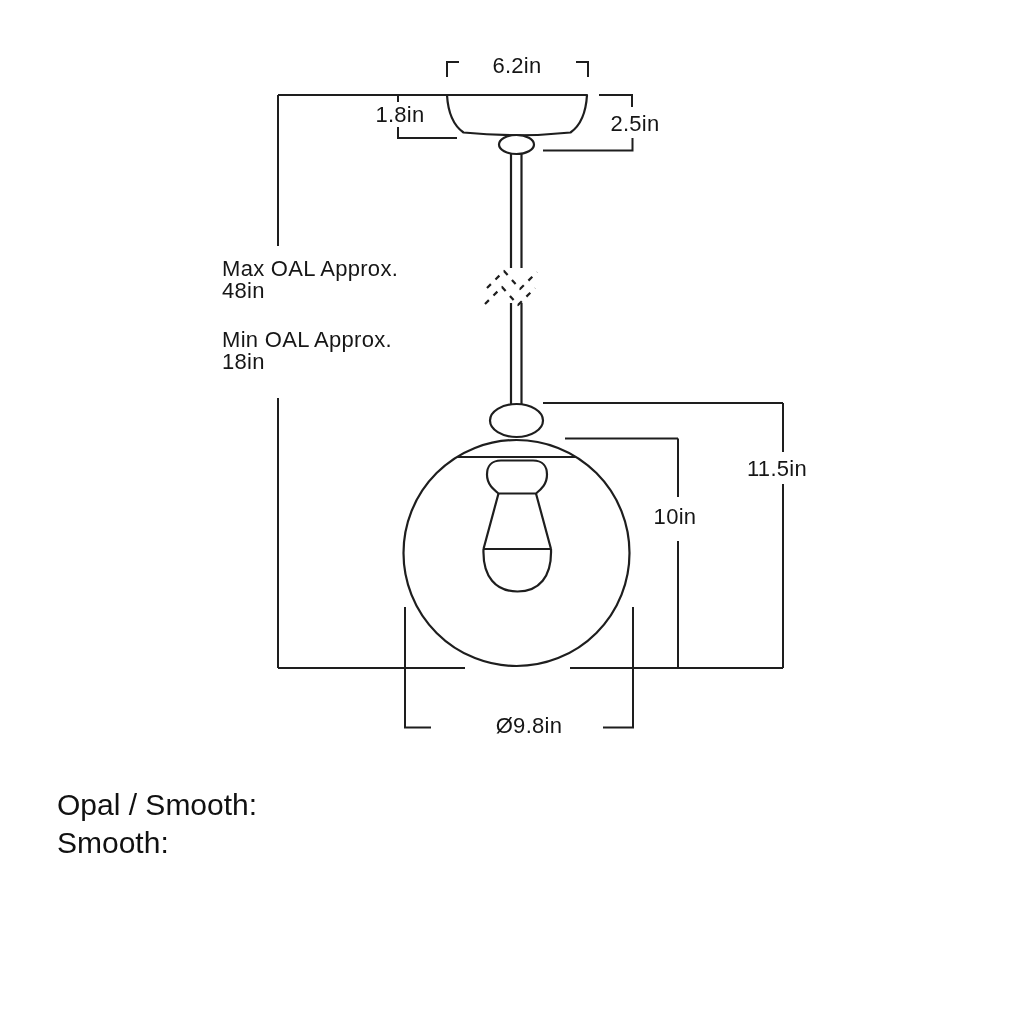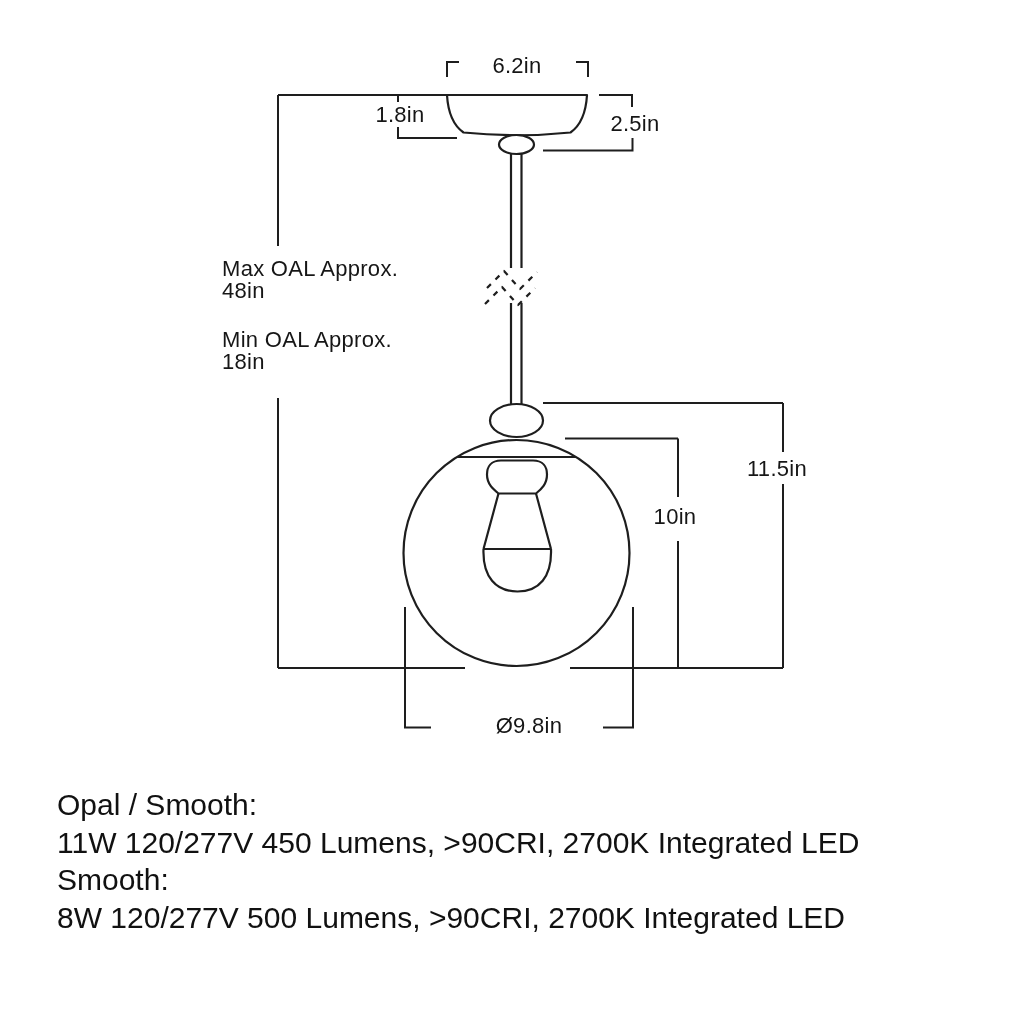--- a/index.html
+++ b/index.html
@@ -108,18 +108,16 @@
       <text class="dim-label" x="777" y="476" text-anchor="middle">11.5in</text>
 
       <text class="dim-label" x="675" y="524" text-anchor="middle">10in</text>
 
       <text class="dim-label" x="529" y="733" text-anchor="middle">Ø9.8in</text>
     </g>
   </svg>
 
   <div class="specs">
     <div>Opal / Smooth:</div>
-    <div>11W 120/277V 450 Lumens, &gt;90CRI, 2700K Integrated LED</div>
     <div>Smooth:</div>
-    <div>8W 120/277V 500 Lumens, &gt;90CRI, 2700K Integrated LED</div>
   </div>
 
 </div>
 
 </body></html>

